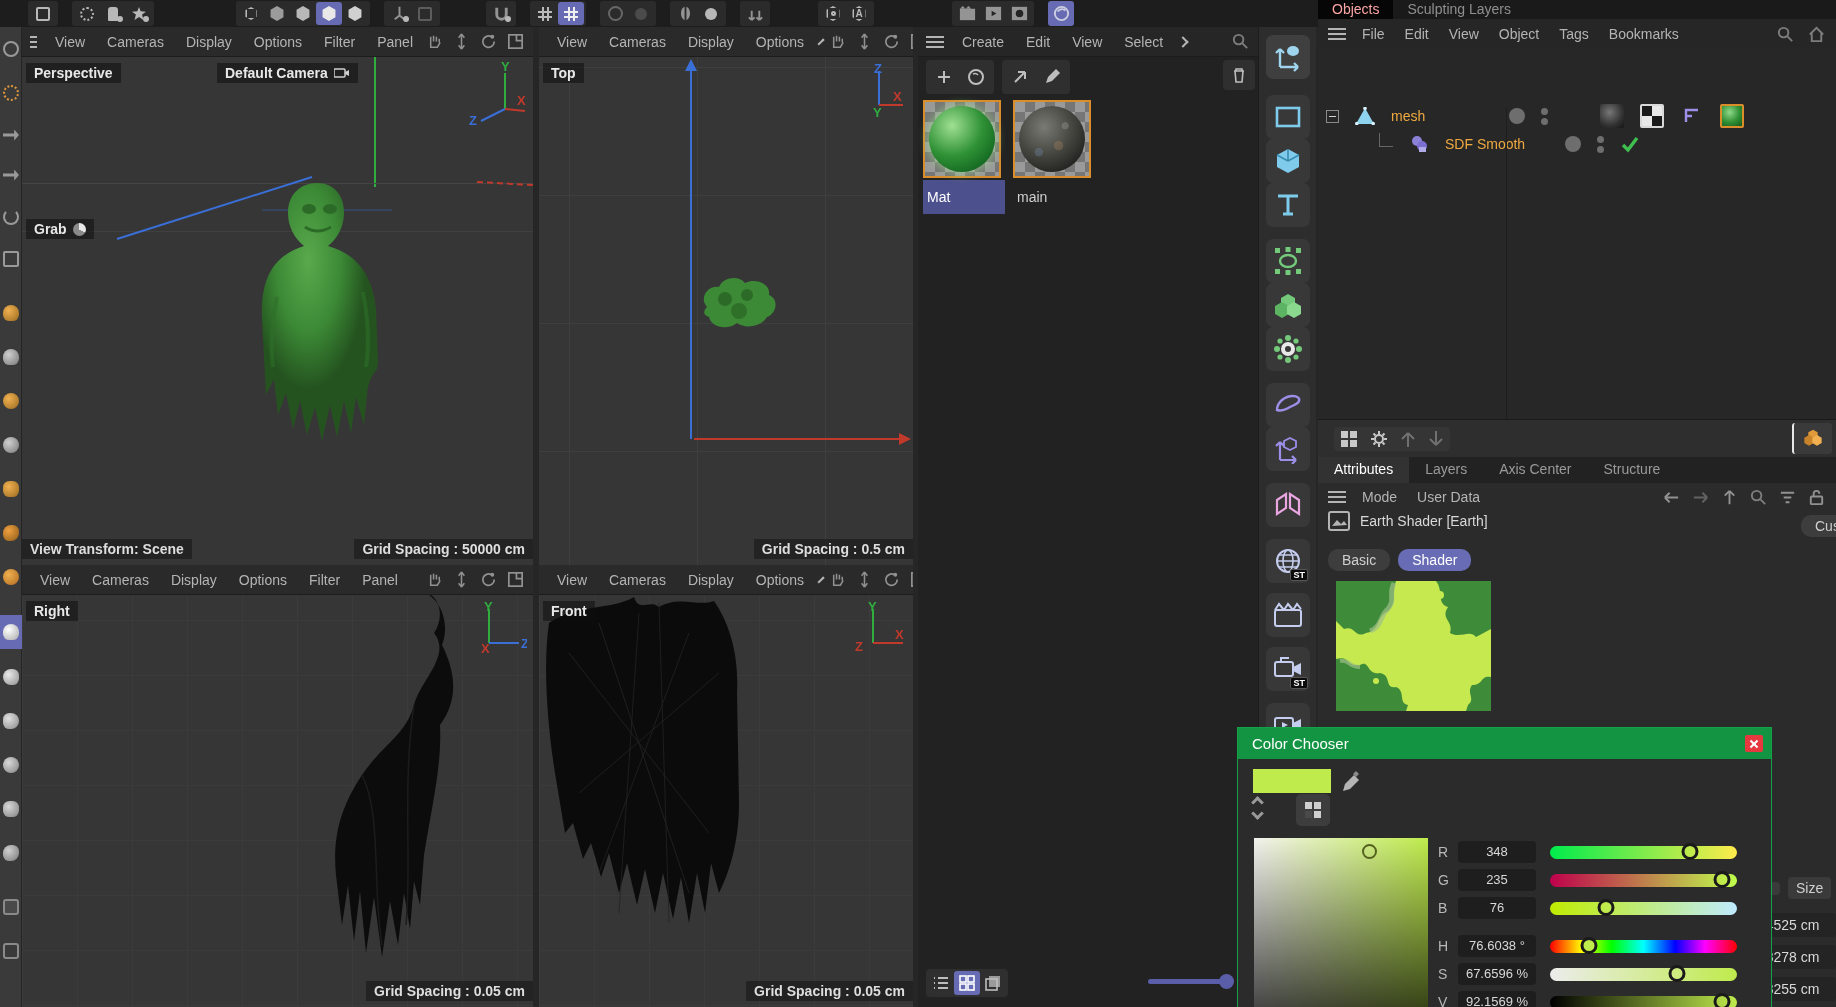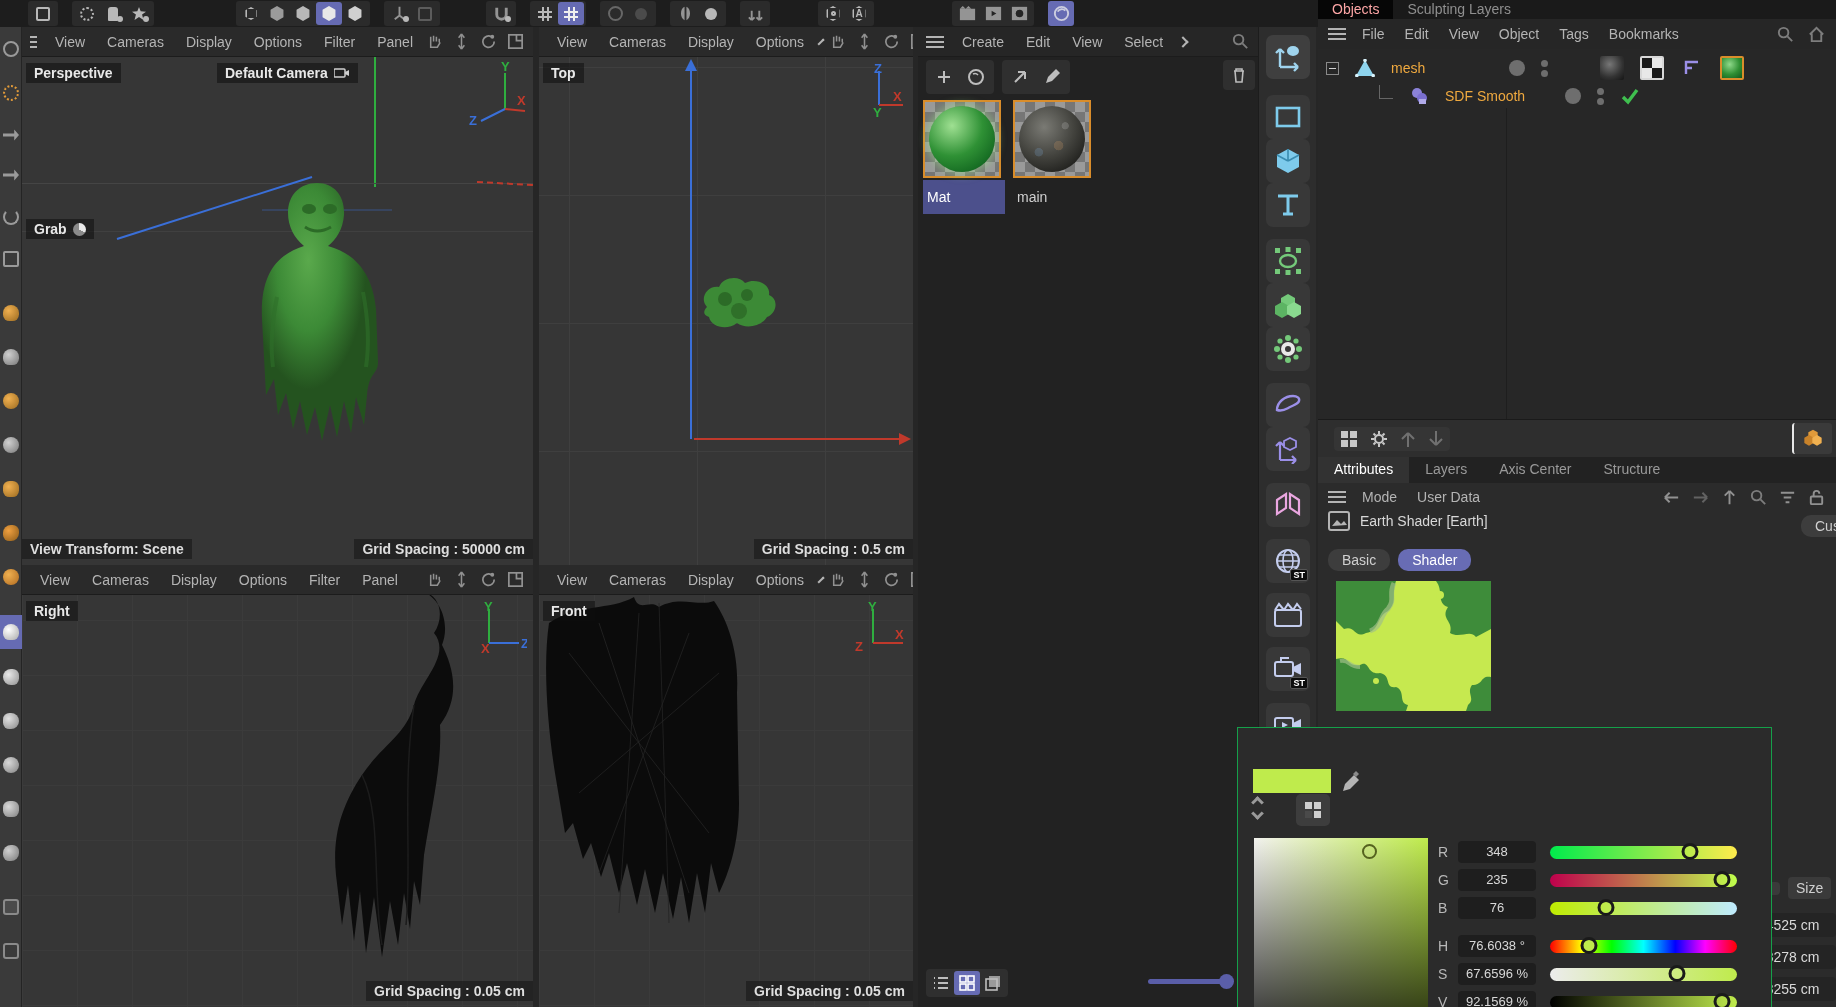--- a/index.html
+++ b/index.html
@@ -56,21 +56,21 @@
   .icon-strip{position:absolute;left:1258px;top:27px;width:58px;height:980px;background:#2d2d2d;border-left:1px solid #1c1c1c;}
   .is-btn{position:absolute;left:7px;width:44px;height:44px;background:#383838;border-radius:7px;display:flex;align-items:center;justify-content:center;}
   .st-badge{position:absolute;right:2px;bottom:2px;background:#0c0c0c;color:#fff;font-size:9px;font-weight:bold;padding:0 2px;border-radius:2px;border:1px solid #555;}
 
   
   .obj-panel{position:absolute;left:1318px;top:0;width:518px;height:419px;background:#272727;}
   .obj-tabs{position:absolute;left:0;top:0;right:0;height:19px;background:#1a1a1a;display:flex;}
   .otab{padding:1px 14px;color:#8f8f8f;}
   .otab.active{background:#060606;color:#fca5a5;}
   .obj-menu{position:absolute;left:0;top:19px;right:0;height:30px;display:flex;align-items:center;padding:0 10px;background:#262626;}
-  .tree-row{position:absolute;display:flex;align-items:center;gap:16px;}
+  .tree-row{position:absolute;display:flex;align-items:center;gap:16px;margin-top:48px;}
   .orange{color:#efa93f;}
   .dot2{display:flex;flex-direction:column;gap:3px;}
   .dot2 i{width:7px;height:7px;background:#6e6e6e;border-radius:50%;}
   .pencil-dot{width:16px;height:16px;background:#6e6e6e;border-radius:50%;position:relative;}
   .tagthumb{width:24px;height:24px;border-radius:2px;}
 
   
   .attr-toolbar{position:absolute;left:1318px;top:419px;width:518px;height:38px;background:#2e2e2e;border-top:1px solid #1a1a1a;display:flex;align-items:center;gap:10px;padding-left:16px;}
   .attr-panel{position:absolute;left:1318px;top:457px;width:518px;height:550px;background:#2b2b2b;}
   .attr-tabs{position:absolute;top:0;left:0;right:0;height:26px;background:#222;display:flex;}
@@ -828,20 +828,24 @@
         </div>
         <span style="background:#3a3a3a;border-radius:4px;padding:3px 8px;color:#cfcfcf;">Size</span>
       </div>
       <div style="margin-top:14px;background:#242424;border-radius:4px;padding:4px 6px;color:#d8d8d8;white-space:nowrap;">0.4525 cm</div>
       <div style="margin-top:8px;background:#242424;border-radius:4px;padding:4px 6px;color:#d8d8d8;white-space:nowrap;">0.8278 cm</div>
       <div style="margin-top:8px;background:#242424;border-radius:4px;padding:4px 6px;color:#d8d8d8;white-space:nowrap;">0.3255 cm</div>
     </div>
   </div>
 
   <div class="cc">
+    <div class="cc-title">
+      <span>Color Chooser</span>
+      <div class="cc-close"></div>
+    </div>
 
     <div class="abs" style="left:15px;top:41px;width:78px;height:24px;background:#bfeb4c;"></div>
     <svg class="abs" style="left:102px;top:40px;" width="22" height="26" viewBox="0 0 22 26">
         <path d="M3 23l2-7 9-9 5 5-9 9-7 2z" fill="#b4b4b4"></path>
         <path d="M13 6l3-3 3 3-3 3" fill="#8a8a8a"></path>
       </svg>
 
     <div class="abs" style="left:15px;top:70px;">
       <div style="width:9px;height:9px;border-left:3px solid #9a9a9a;border-top:3px solid #9a9a9a;transform:rotate(45deg);"></div>
       <div style="width:9px;height:9px;border-left:3px solid #9a9a9a;border-top:3px solid #9a9a9a;transform:rotate(225deg);margin-top:2px;"></div>

